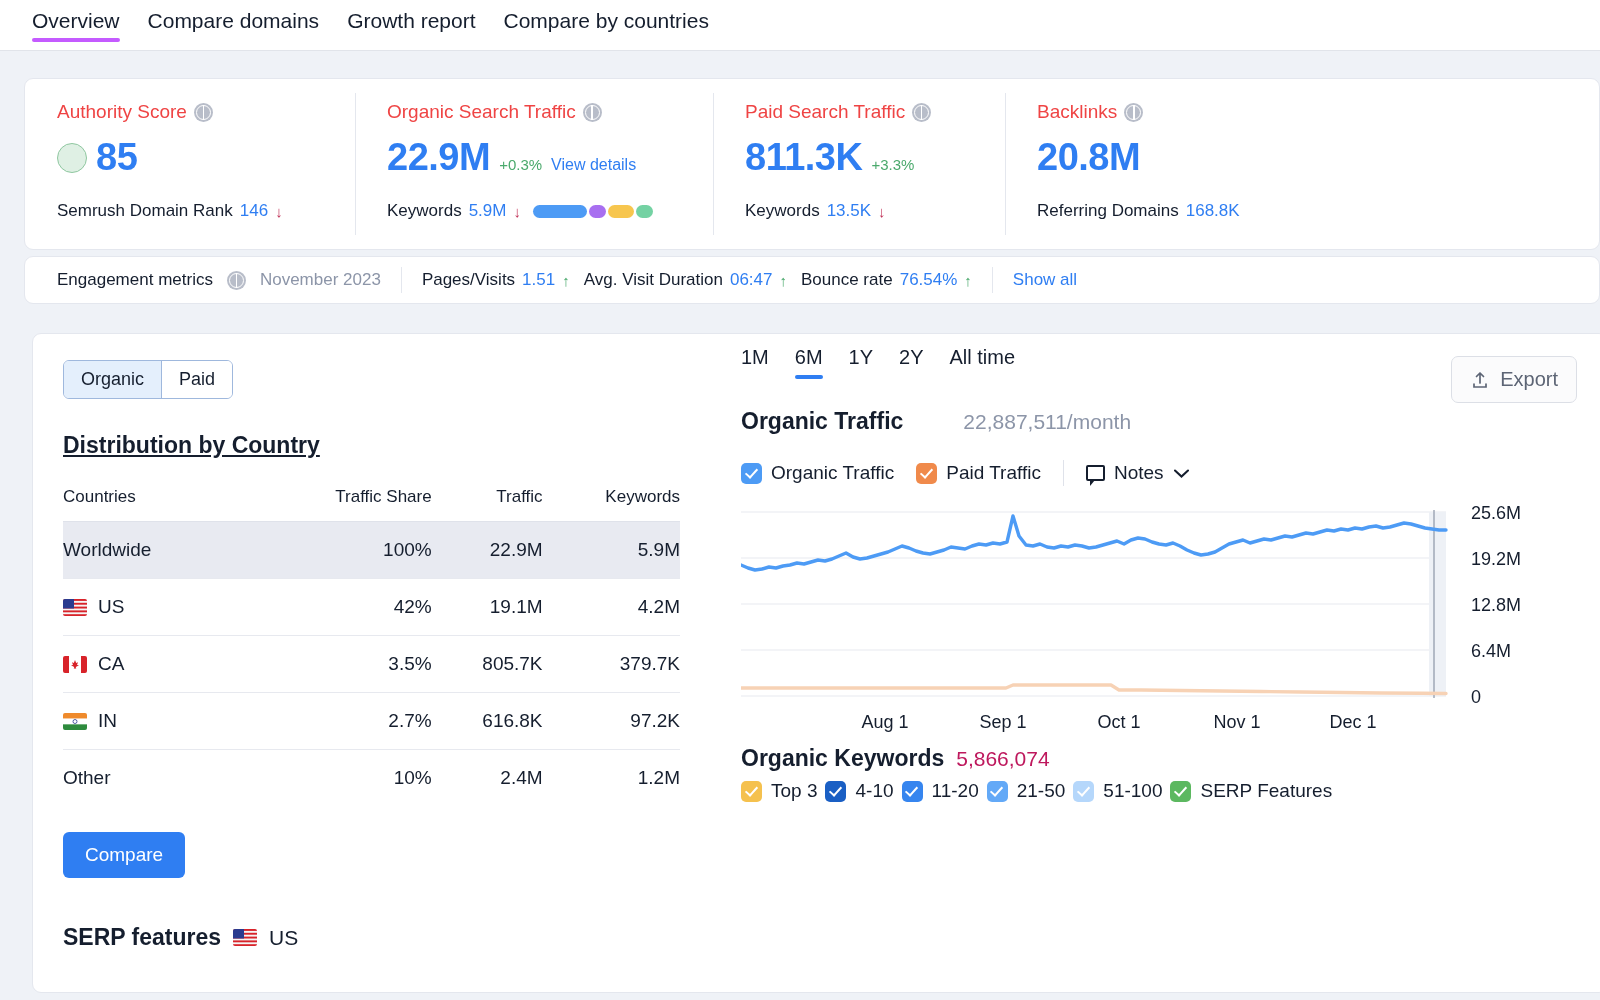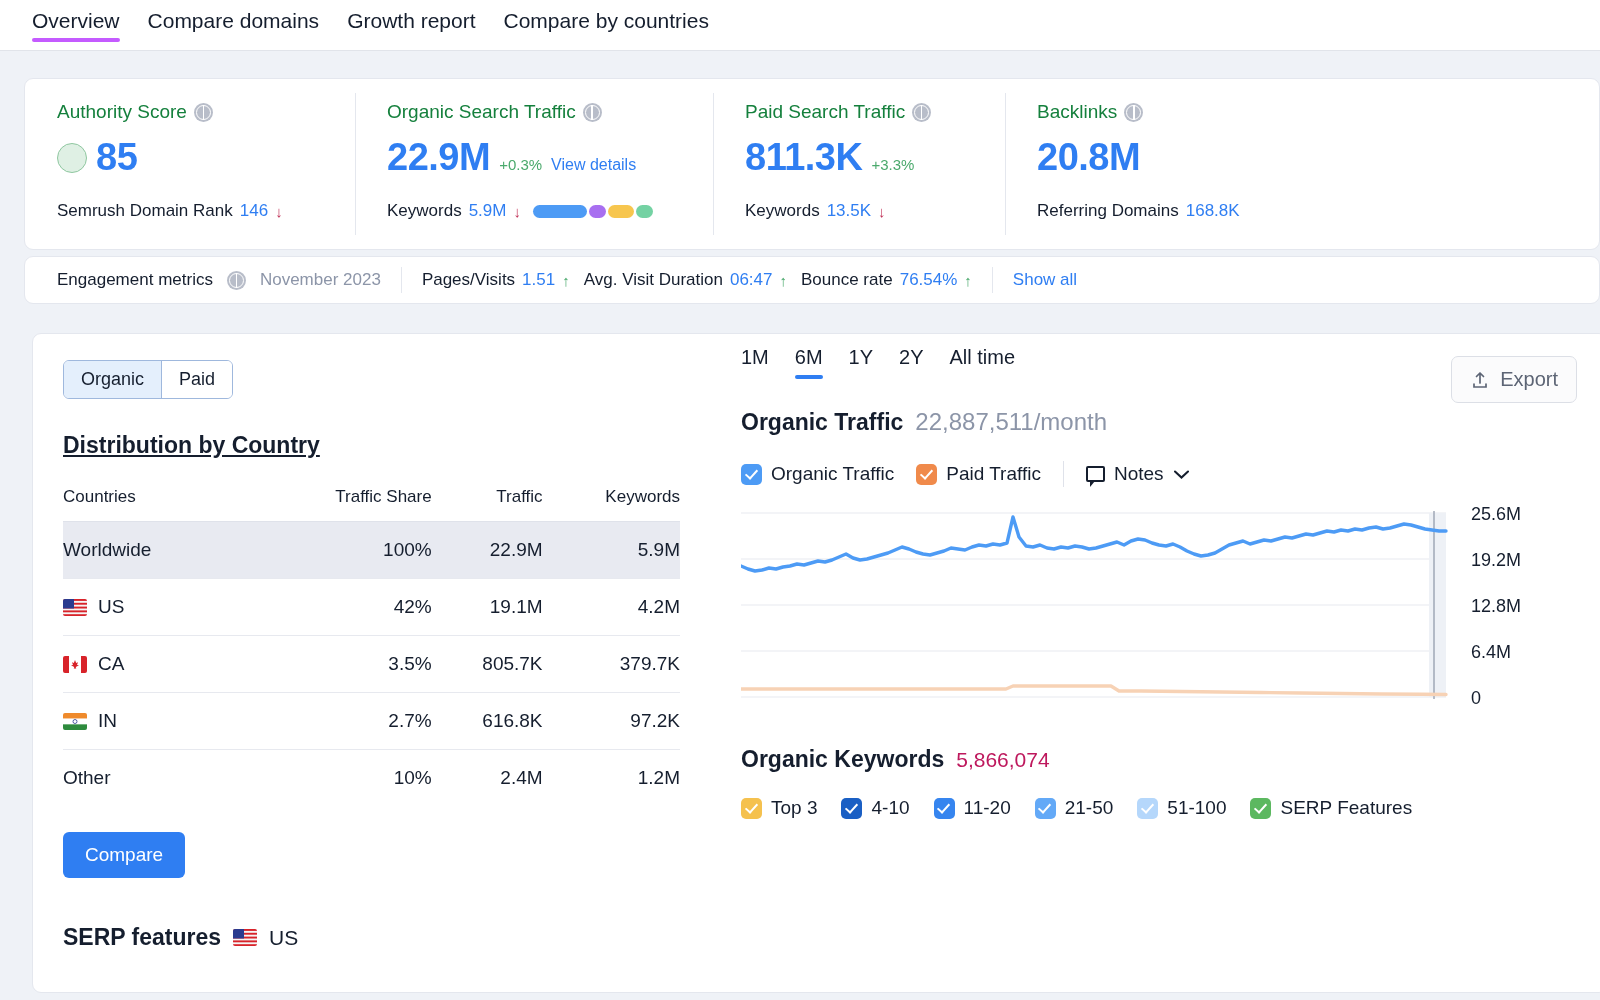--- a/index.html
+++ b/index.html
@@ -43,21 +43,21 @@
   .mcell { padding: 22px 0 0 32px; position: relative; }
   .mcell + .mcell::before {
     content: ""; position: absolute; left: 0; top: 14px; bottom: 14px;
     width: 1px; background: #e4e7ee;
   }
   .m1 { width: 330px; }
   .m2 { width: 358px; }
   .m3 { width: 292px; }
   .m4 { width: 300px; }
   .mtitle {
-    font-size: 19px; color: #15803d; display: flex; align-items: center; gap: 7px;
+    font-size: 19px; color: #ef4444; display: flex; align-items: center; gap: 7px;
     white-space: nowrap;
   }
   .globe {
     width: 19px; height: 19px; border-radius: 50%;
     background: #b8bdc9; position: relative; display: inline-block; flex: none;
   }
   .globe::before {
     content: ""; position: absolute; inset: 2px; border-radius: 50%;
     border: 1.6px solid #fff; box-sizing: border-box;
   }
@@ -158,21 +158,21 @@
   }
   .rg.active .rul { display: block; }
   .export {
     position: absolute; right: 30px; top: 22px;
     display: flex; align-items: center; gap: 10px;
     border: 1px solid #dcdfe6; border-radius: 7px; background: #fbfbfc;
     padding: 11px 18px; font-size: 20px; color: #5d6575; cursor: pointer;
   }
   .ot-head { margin-top: 29px; display: flex; align-items: baseline; gap: 12px; }
   .ot-head .b { font-size: 23px; font-weight: bold; }
-  .ot-head .g { font-size: 24px; color: #8c95a8; }
+  .ot-head .g { font-size: 21px; color: #8c95a8; margin-left: 48px; }
 
   .legend { display: flex; align-items: center; gap: 22px; margin-top: 25px; font-size: 19px; }
   .lg { display: flex; align-items: center; gap: 9px; cursor: pointer; }
   .cbox {
     width: 21px; height: 21px; border-radius: 5px; position: relative; flex: none;
   }
   .cbox::after {
     content: ""; position: absolute; left: 6.5px; top: 3px;
     width: 5px; height: 10px; border: solid #fff; border-width: 0 2.4px 2.4px 0;
     transform: rotate(42deg);
@@ -192,21 +192,21 @@
   .chart-wrap { position: relative; margin-top: 14px; height: 215px; width: 830px; }
   .chart-svg { position: absolute; left: 0; top: 0; }
   .ylabels { position: absolute; left: 730px; top: 0; width: 100px; }
   .ylab { position: absolute; font-size: 18px; color: #151e2e; }
   .xlabels { position: absolute; top: 212px; left: 0; width: 700px; height: 30px; }
   .xlab { position: absolute; font-size: 18px; color: #151e2e; transform: translateX(-50%); }
 
   .ok-head { margin-top: 30px; display: flex; align-items: baseline; gap: 12px; }
   .ok-head .b { font-size: 23px; font-weight: bold; }
   .ok-head .g { font-size: 21px; color: #be185d; }
-  .kw-legend { display: flex; align-items: center; gap: 24px; margin-top: 24px; font-size: 19px; }
+  .kw-legend { display: flex; align-items: center; gap: 8px; margin-top: 8px; font-size: 19px; }
 </style>
 </head>
 <body>
 
 <div class="page">
 
   <div class="tabbar">
     <div class="tab active">
       <span>Overview</span>
       <span class="uline"></span>
@@ -533,20 +533,27 @@
         </svg>
 
         <div class="ylabels">
           <span class="ylab" style="top:3px">25.6M</span>
           <span class="ylab" style="top:49px">19.2M</span>
           <span class="ylab" style="top:95px">12.8M</span>
           <span class="ylab" style="top:141px">6.4M</span>
           <span class="ylab" style="top:187px">0</span>
         </div>
 
+        <div class="xlabels">
+          <span class="xlab" style="left:144px">Aug 1</span>
+          <span class="xlab" style="left:262px">Sep 1</span>
+          <span class="xlab" style="left:378px">Oct 1</span>
+          <span class="xlab" style="left:496px">Nov 1</span>
+          <span class="xlab" style="left:612px">Dec 1</span>
+        </div>
       </div>
 
       <div class="ok-head">
         <span class="b">Organic Keywords</span>
         <span class="g">5,866,074</span>
       </div>
 
       <div class="kw-legend">
         <div class="lg">
           <span class="cbox" style="background:#f5c14e"></span>

